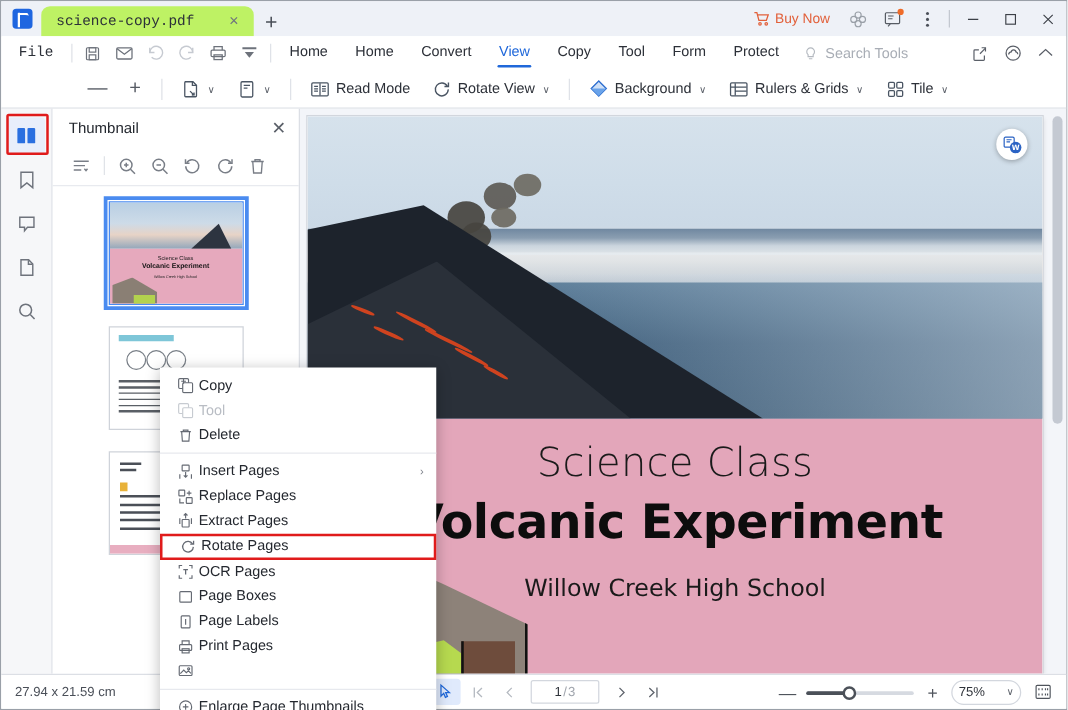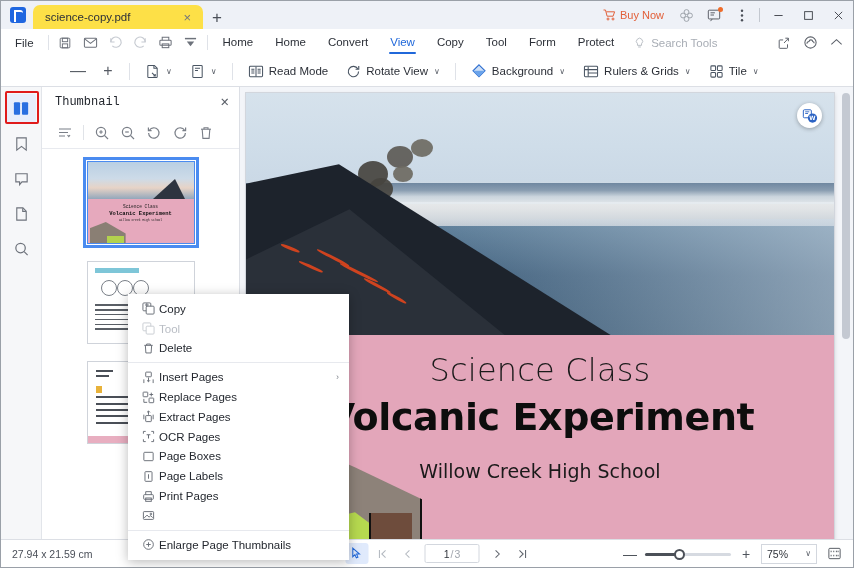--- a/index.html
+++ b/index.html
@@ -31,26 +31,27 @@
     position: relative; flex: none;
   }
   .app-logo::after {
     content: ""; position: absolute;
     left: 4px; top: 3px; width: 7px; height: 10px;
     border: 2px solid #fff; border-right: none; border-bottom: none;
     border-radius: 1px 3px 0 0;
   }
   .tab {
     height: 24px; min-width: 170px;
-    background: #fde047;
+    background: #bef264;
     border-radius: 7px 7px 0 0;
     display: flex; align-items: center;
     padding: 0 8px 0 12px;
     font-size: 11.5px; color: #2c3038;
     position: relative;
+    font-family: Liberation Mono, monospace;
   }
   .tab-label { flex: 1; white-space: nowrap; overflow: hidden; }
   .tab-close {
     font-size: 13px; color: #70757e; padding: 0 4px;
     line-height: 1; cursor: pointer;
   }
   .tab-new {
     font-size: 17px; color: #4a4f58; font-weight: 300;
     padding: 0 9px 3px 9px; line-height: 1; cursor: pointer;
   }
@@ -79,21 +80,21 @@
   }
 
   
   .menubar {
     height: 27px; flex: 0 0 27px;
     background: #ffffff;
     display: flex; align-items: center;
     position: relative;
     font-size: 11.5px;
   }
-  .mb-file { color: #2c3038; padding: 0 10px 0 14px; cursor: pointer; }
+  .mb-file { color: #2c3038; padding: 0 10px 0 14px; cursor: pointer; font-family: Liberation Mono, monospace; }
   .mb-div { width: 1px; height: 15px; background: #dfe2e8; margin: 0 4px; }
   .mb-ic {
     width: 25px; height: 22px;
     display: flex; align-items: center; justify-content: center;
     color: #6d727b; cursor: pointer;
   }
   .mb-ic.disabled { color: #c6cad1; }
   .mtab {
     padding: 0 11px; height: 27px; line-height: 27px;
     color: #2c3038; cursor: pointer; position: relative;
@@ -159,21 +160,21 @@
     border: 2px solid #e01b1b; border-radius: 2px;
     pointer-events: none;
   }
   .rail-wrap { position: relative; }
 
   
   .thumbpanel {
     width: 198px; flex: 0 0 198px;
     background: #ffffff;
     border-right: 1px solid #dcdfe5;
-    display: flex; flex-direction: column; font-family: Liberation Mono, monospace;
+    display: flex; flex-direction: column;
   }
   .tp-header {
     height: 30px; display: flex; align-items: center;
     padding: 0 10px 0 13px; font-size: 12px; color: #23272e;
   }
   .tp-header .t { flex: 1; }
   .tp-close { color: #5a5f68; font-size: 14px; cursor: pointer; line-height: 1; }
   .tp-tools {
     height: 32px; display: flex; align-items: center;
     padding: 0 6px 0 10px; border-bottom: 1px solid #e8eaef;
@@ -432,21 +433,21 @@
   .slider .fill {
     position: absolute; left: 0; width: 33px; top: 6px; height: 3px;
     background: #4b5058; border-radius: 2px;
   }
   .slider .knob {
     position: absolute; left: 29px; top: 2px;
     width: 11px; height: 11px; border-radius: 50%;
     background: #fff; border: 2px solid #4b5058;
   }
   .zoombox {
-    width: 56px; height: 20px; border: 1px solid #d3d7de; border-radius: 0;
+    width: 56px; height: 20px; border: 1px solid #d3d7de; border-radius: 10px;
     display: flex; align-items: center; padding: 0 5px;
     font-size: 10.5px; color: #30343b; cursor: pointer;
   }
   .zoombox .v { flex: 1; }
   .fitbtn {
     width: 22px; height: 20px; display: flex;
     align-items: center; justify-content: center;
     color: #4f545c; cursor: pointer;
   }
   svg { display: block; }
@@ -944,20 +945,29 @@
         <span class="ci-ic">
           <svg width="13" height="13" viewBox="0 0 14 14" fill="none" stroke="currentColor" stroke-width="1">
             <rect x="4" y="6" width="6" height="6.5" rx=".6"></rect>
               <path d="M7 5.2V1.2M5.4 2.6L7 1l1.6 1.6"></path>
             <path d="M2 5v5M12 5v5"></path>
           </svg>
         </span>
         <span class="ci-lb">Extract Pages</span>
       </div>
 
+      <div class="ci hl">
+        <span class="ci-ic">
+          <svg width="13" height="13" viewBox="0 0 14 14" fill="none" stroke="currentColor" stroke-width="1.1">
+            <path d="M10.8 4.4A4.6 4.6 0 1 0 11.5 7"></path>
+              <path d="M11.7 1.8v2.9H8.8"></path>
+          </svg>
+        </span>
+        <span class="ci-lb">Rotate Pages</span>
+      </div>
 
       <div class="ci">
         <span class="ci-ic">
           <svg width="13" height="13" viewBox="0 0 14 14" fill="none" stroke="currentColor" stroke-width="1">
             <path d="M1.5 4V1.5H4M10 1.5h2.5V4M12.5 10v2.5H10M4 12.5H1.5V10"></path>
             <path d="M5 5h4M7 5v4.2" stroke-width="1.1"></path>
           </svg>
         </span>
         <span class="ci-lb">OCR Pages</span>
       </div>

